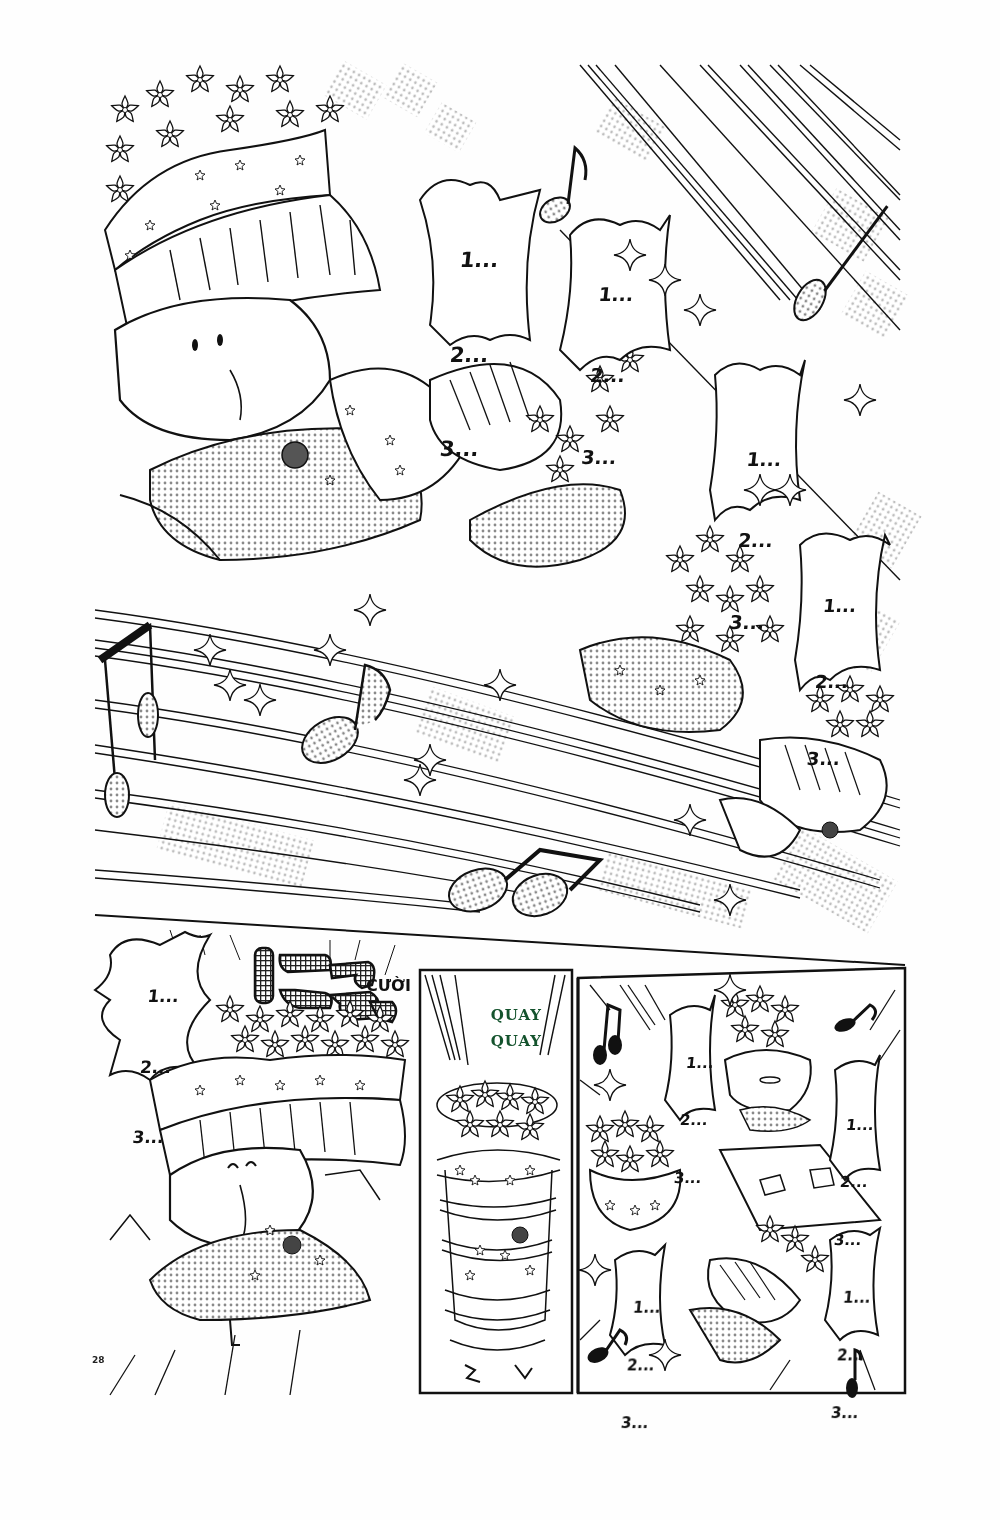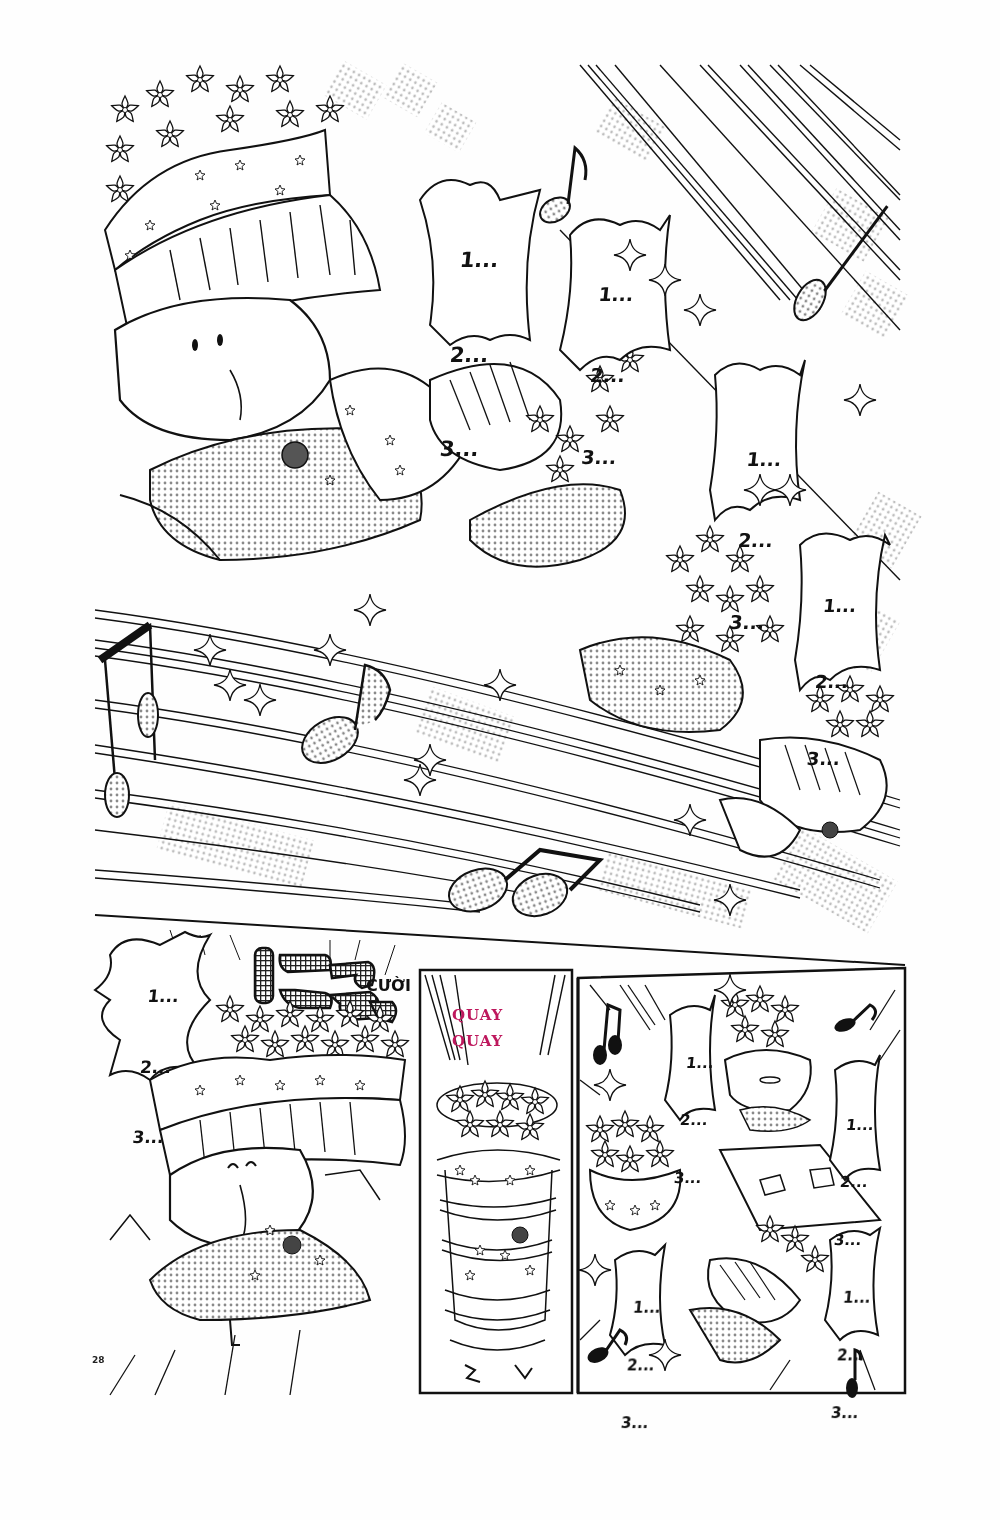--- a/index.html
+++ b/index.html
@@ -1,21 +1,21 @@
 <!DOCTYPE html>
 <html><head>
   <meta charset="utf-8">
   <style>
     html, body { margin: 0; padding: 0; background: #fdfdfd; }
     body { width: 1000px; height: 1520px; position: relative; overflow: hidden; font-family: "DejaVu Sans", sans-serif; }
     .page { position: absolute; left: 0; top: 0; width: 1000px; height: 1520px; background: #fefefe; }
     svg.art { position: absolute; left: 0; top: 0; width: 1000px; height: 1520px; }
     .bubble-text { position: absolute; font-family: "DejaVu Sans", sans-serif; font-weight: bold; color: #111; line-height: 1.15; white-space: pre; transform: skewX(-6deg); }
     .bubble-text span { display: block; }
-    .sfx-quay { position: absolute; font-family: "DejaVu Serif", serif; font-weight: 900; color: #be185d; font-size: 15px; letter-spacing: 1px; text-align: left; line-height: 1.7; }
+    .sfx-quay { position: absolute; font-family: "DejaVu Serif", serif; font-weight: 900; color: #14532d; font-size: 15px; letter-spacing: 1px; text-align: right; line-height: 1.7; }
     .sfx-cuoi { position: absolute; font-family: "DejaVu Sans", sans-serif; font-weight: bold; color: #111; font-size: 16px; }
     .page-number { position: absolute; font-family: "DejaVu Sans", sans-serif; font-weight: bold; font-size: 9px; color: #222; }
   </style>
 </head>
 <body>
 
 <div class="page">
 
   <svg class="art" viewBox="0 0 1000 1520" xmlns="http://www.w3.org/2000/svg">
     <defs>

